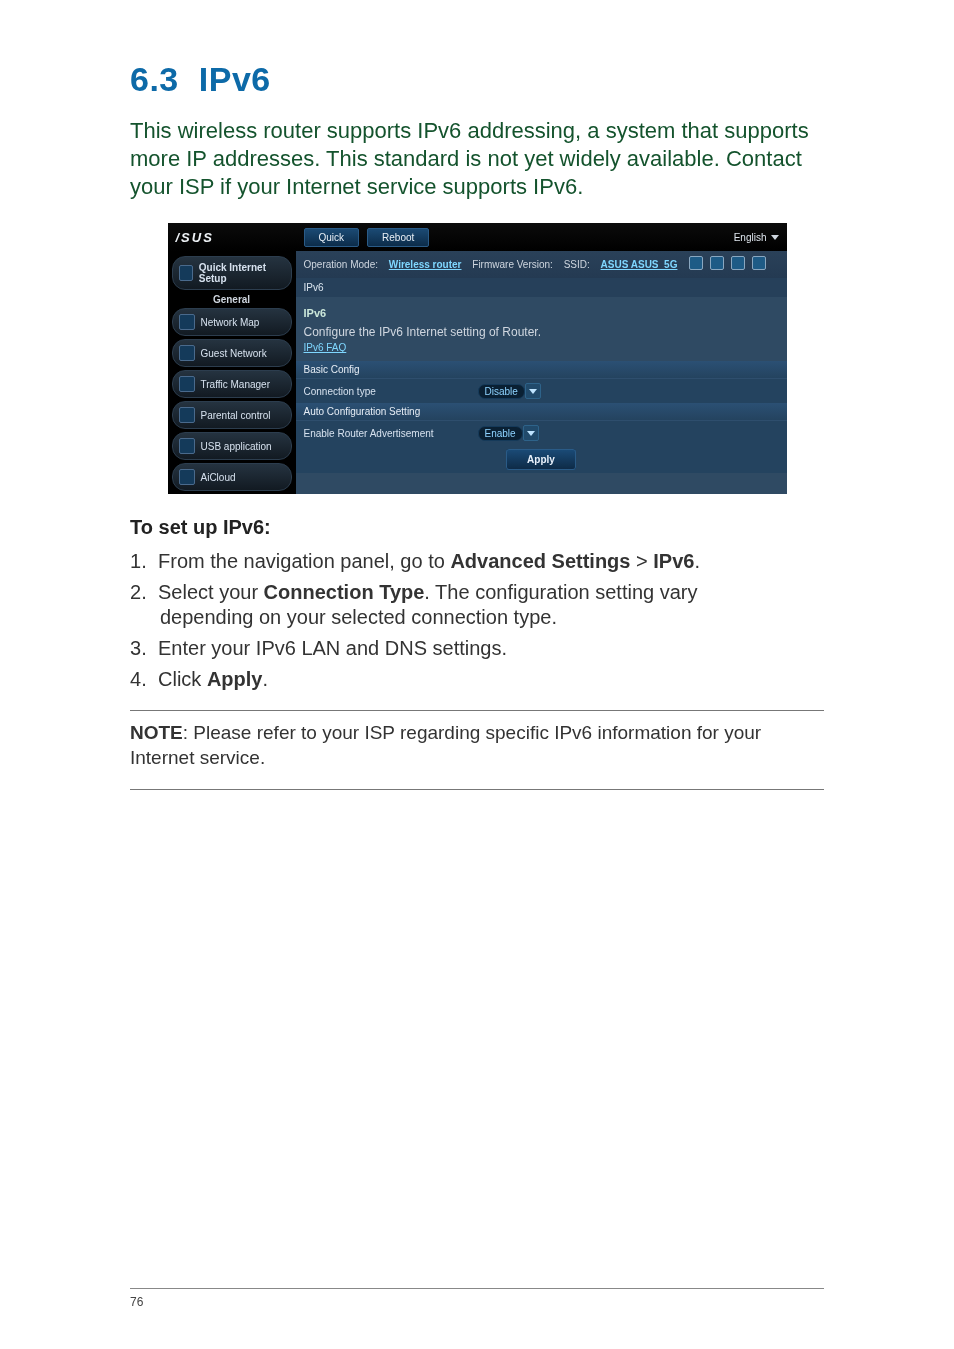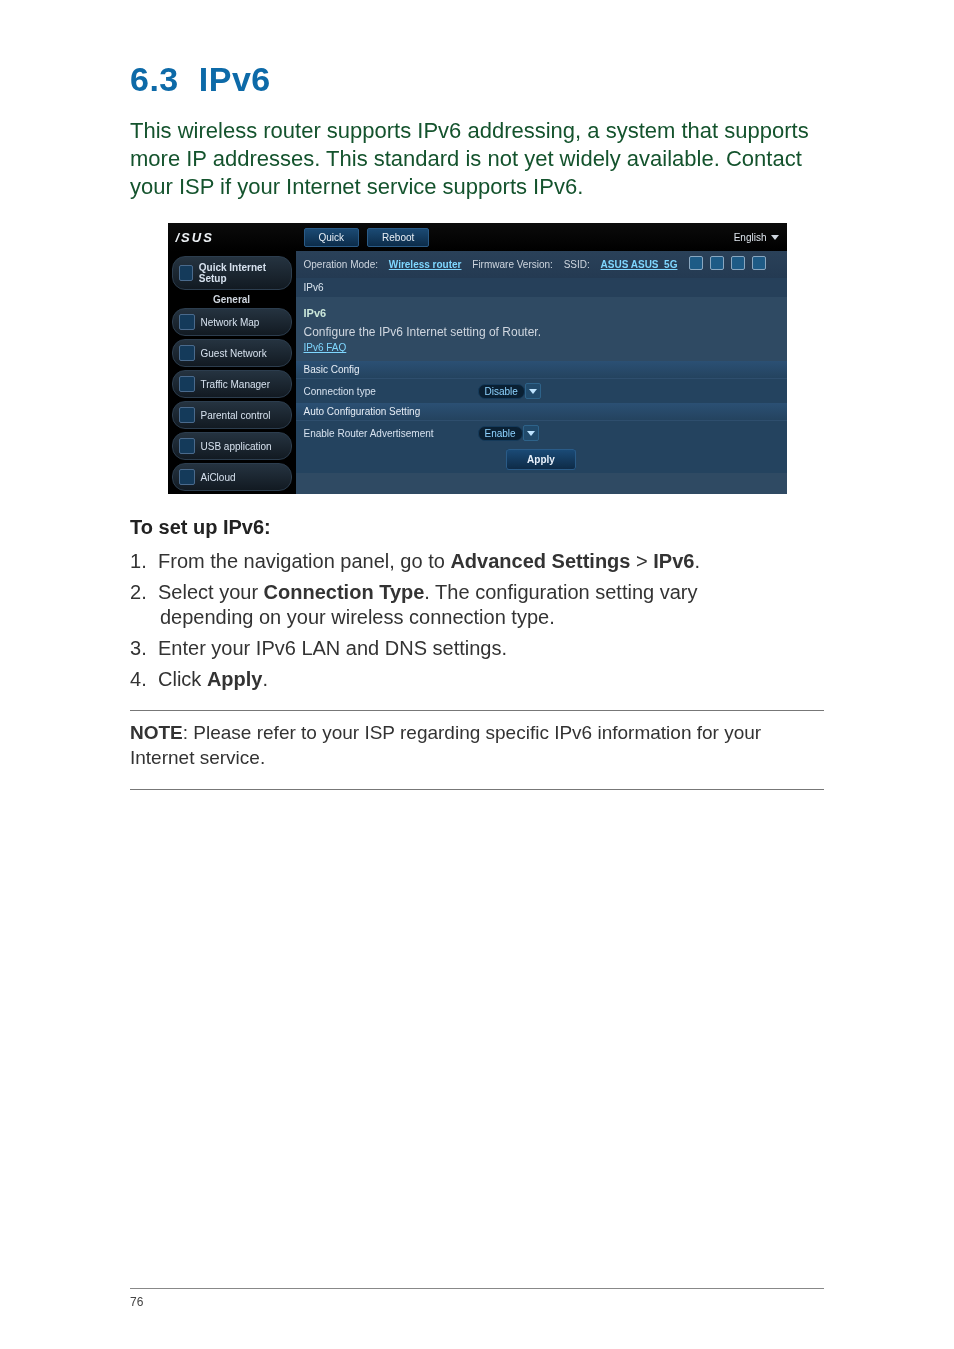--- a/index.html
+++ b/index.html
@@ -300,21 +300,21 @@
   </div>
 
   <div class="subhead">To set up IPv6:</div>
 
   <ol class="steps">
     <li>
       <span>From the navigation panel, go to </span><span class="bold">Advanced Settings</span><span> &gt; </span><span class="bold">IPv6</span><span>.</span>
     </li>
     <li>
       <span>Select your </span><span class="bold">Connection Type</span><span>. The configuration setting vary </span>
-      <span class="cont">depending on your wireless connection type.</span>
+      <span class="cont">depending on your selected connection type.</span>
     </li>
     <li><span>Enter your IPv6 LAN and DNS settings.</span></li>
     <li>
       <span>Click </span><span class="bold">Apply</span><span>.</span>
     </li>
   </ol>
 
   <hr class="div">
   <p class="note">
     <span class="bold">NOTE</span><span>: Please refer to your ISP regarding specific IPv6 information for your Internet service.</span>

